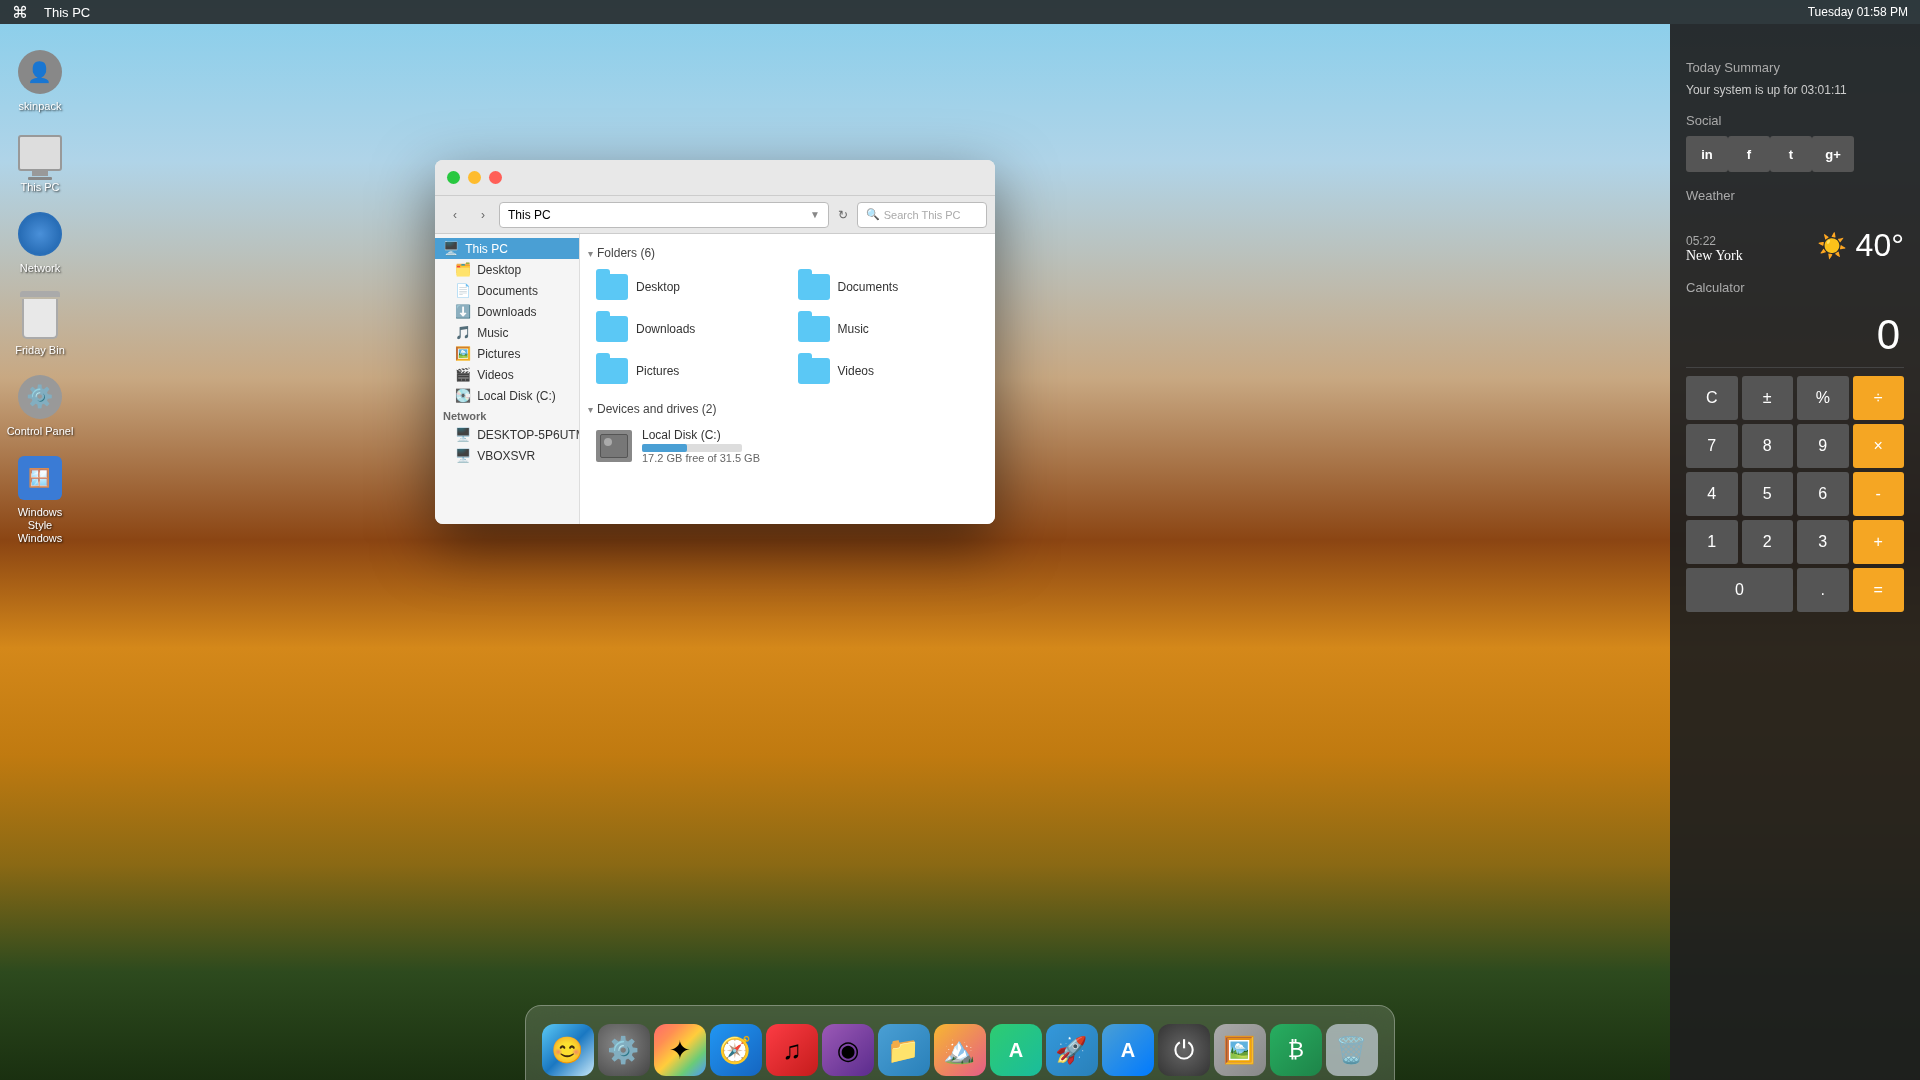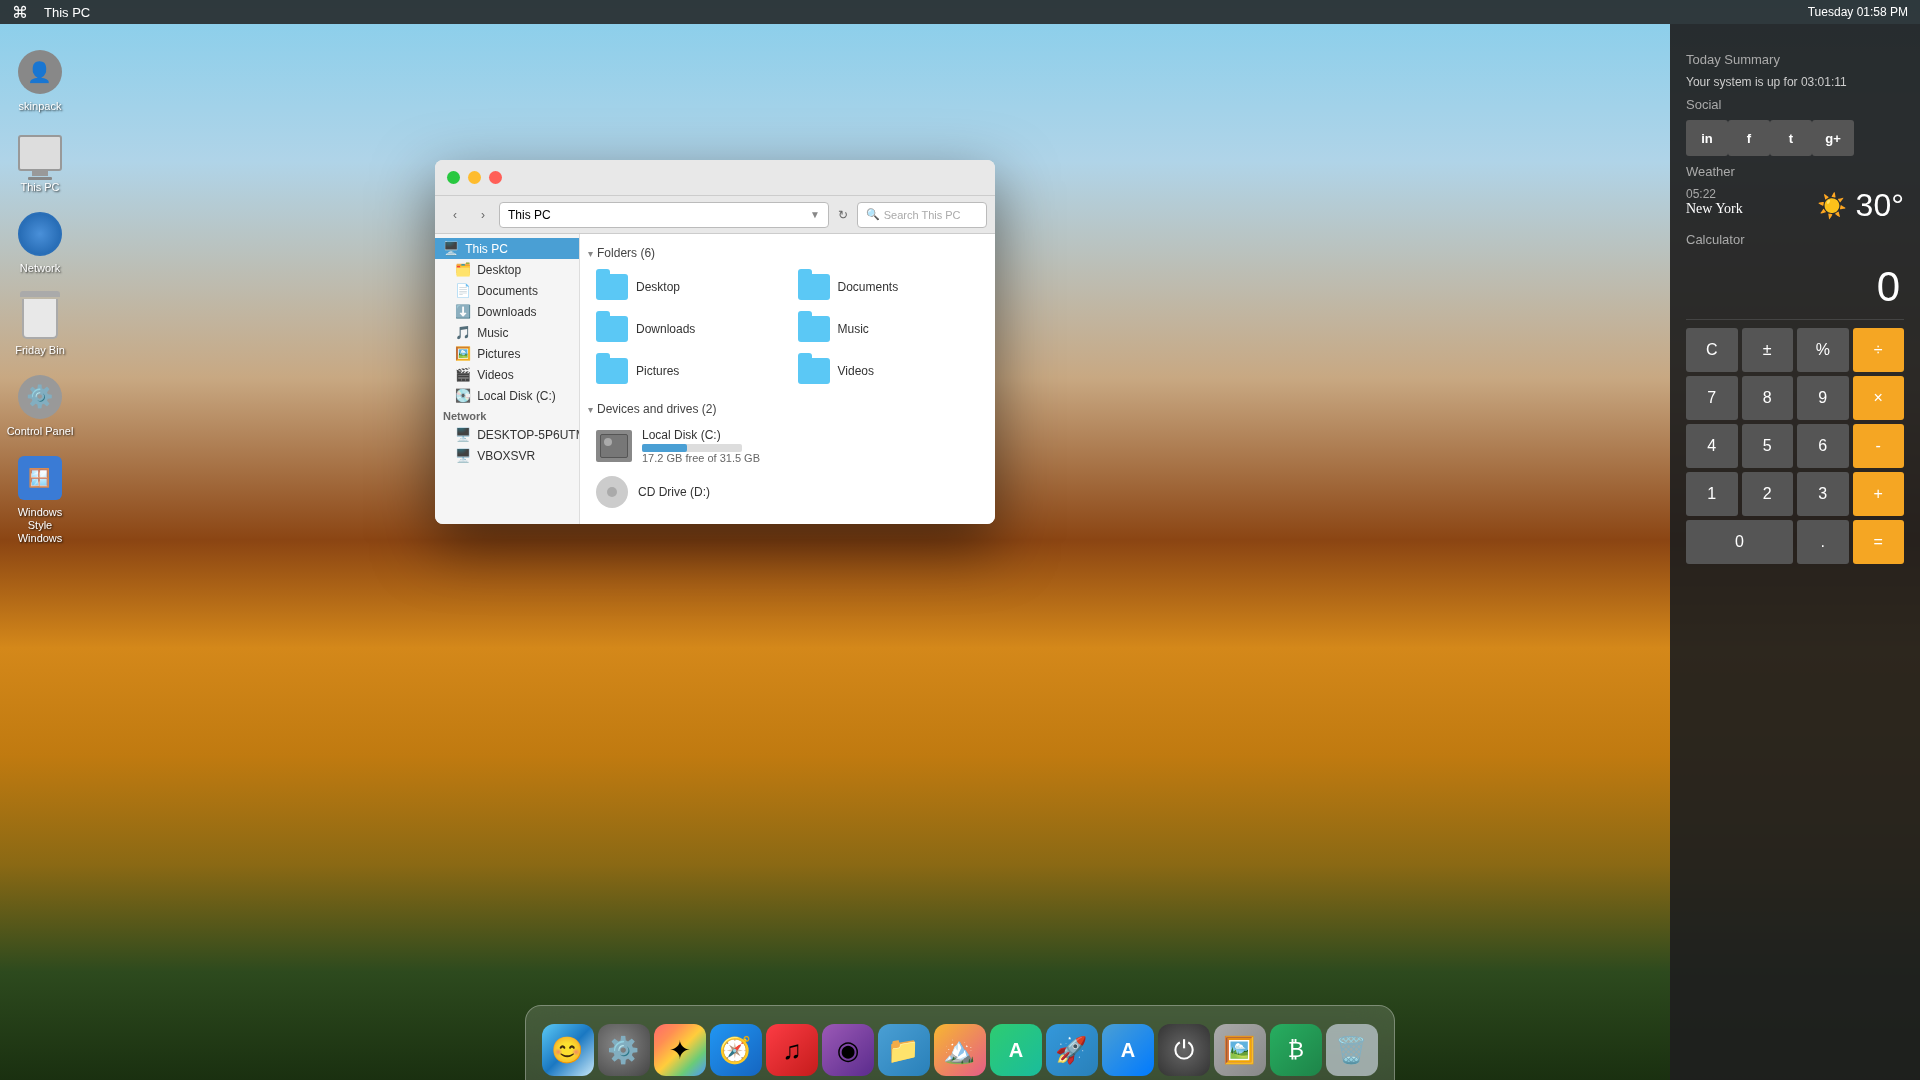--- a/index.html
+++ b/index.html
@@ -109,21 +109,21 @@
     .panel-date {
       font-size: 28px;
       font-weight: 300;
       line-height: 1.2;
       margin-bottom: 4px;
     }
     .panel-date sup { font-size: 14px; }
     .panel-section-title {
       font-size: 13px;
       color: #aaa;
-      margin: 8px 0 8px 0;
+      margin: 16px 0 8px 0;
       font-weight: 500;
     }
     .panel-summary-text {
       font-size: 12px;
       color: #ccc;
     }
 
     
     .social-buttons {
       display: flex;
@@ -140,23 +140,23 @@
       font-weight: bold;
       cursor: pointer;
       display: flex;
       align-items: center;
       justify-content: center;
     }
 
     
     .weather-row {
       display: flex;
-      align-items: flex-start;
+      align-items: flex-end;
       justify-content: space-between;
-      margin-top: 8px;
+      margin-top: 24px;
       gap: 31px;
     }
     .weather-time { font-size: 12px; color: #aaa; }
     .weather-city { font-size: 14px; font-family: Liberation Serif, serif; }
     .weather-temp { font-size: 32px; font-weight: 300; }
     .weather-icon { font-size: 24px; color: #FFD700; }
 
     
     .calc-display {
       text-align: right;
@@ -551,21 +551,21 @@
   </div>
 
   <div class="panel-section-title">Weather</div>
   <div class="weather-row">
     <div>
       <div class="weather-time">05:22</div>
       <div class="weather-city">New York</div>
     </div>
     <div style="display:flex;align-items:center;gap:8px;">
       <span class="weather-icon">☀️</span>
-      <span class="weather-temp">30°</span>
+      <span class="weather-temp">40°</span>
     </div>
   </div>
 
   <div class="panel-section-title">Calculator</div>
   <div class="calc-display">0</div>
   <div class="calc-grid">
 
     <button class="calc-btn calc-btn-gray">C</button>
     <button class="calc-btn calc-btn-gray">±</button>
     <button class="calc-btn calc-btn-gray">%</button>
@@ -709,28 +709,20 @@
           </div>
           <div class="drive-info">
             <div class="drive-name">Local Disk (C:)</div>
             <div class="drive-progress">
               <div class="drive-progress-fill" style="width:45%;"></div>
             </div>
             <div class="drive-size">17.2 GB free of 31.5 GB</div>
           </div>
         </div>
 
-        <div class="device-item">
-          <div class="cd-icon">
-            <div class="cd-inner"></div>
-          </div>
-          <div class="drive-info">
-            <div class="drive-name">CD Drive (D:)</div>
-          </div>
-        </div>
       </div>
     </div>
   </div>
 </div>
 
 <div class="dock">
   <div class="dock-item dock-finder" title="Finder">
     <span style="font-size:26px;">😊</span>
   </div>
   <div class="dock-item dock-settings" title="System Preferences">

